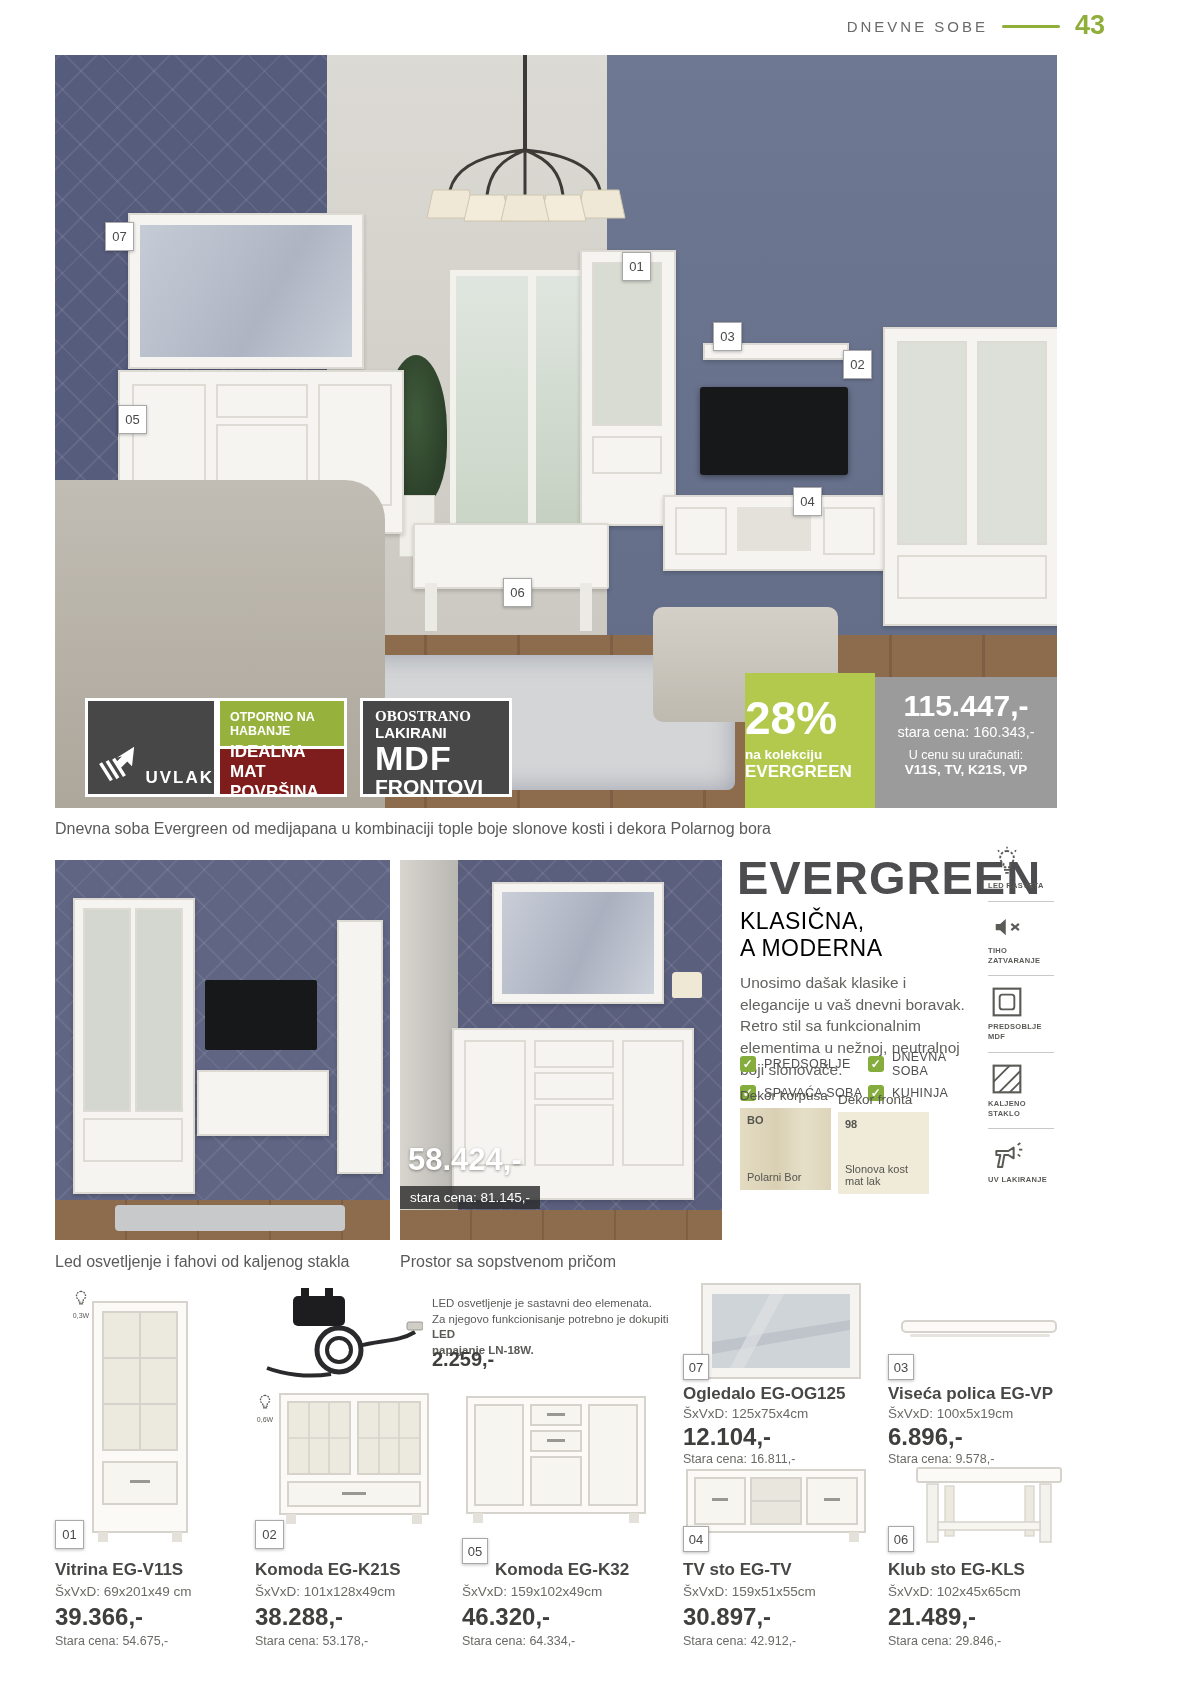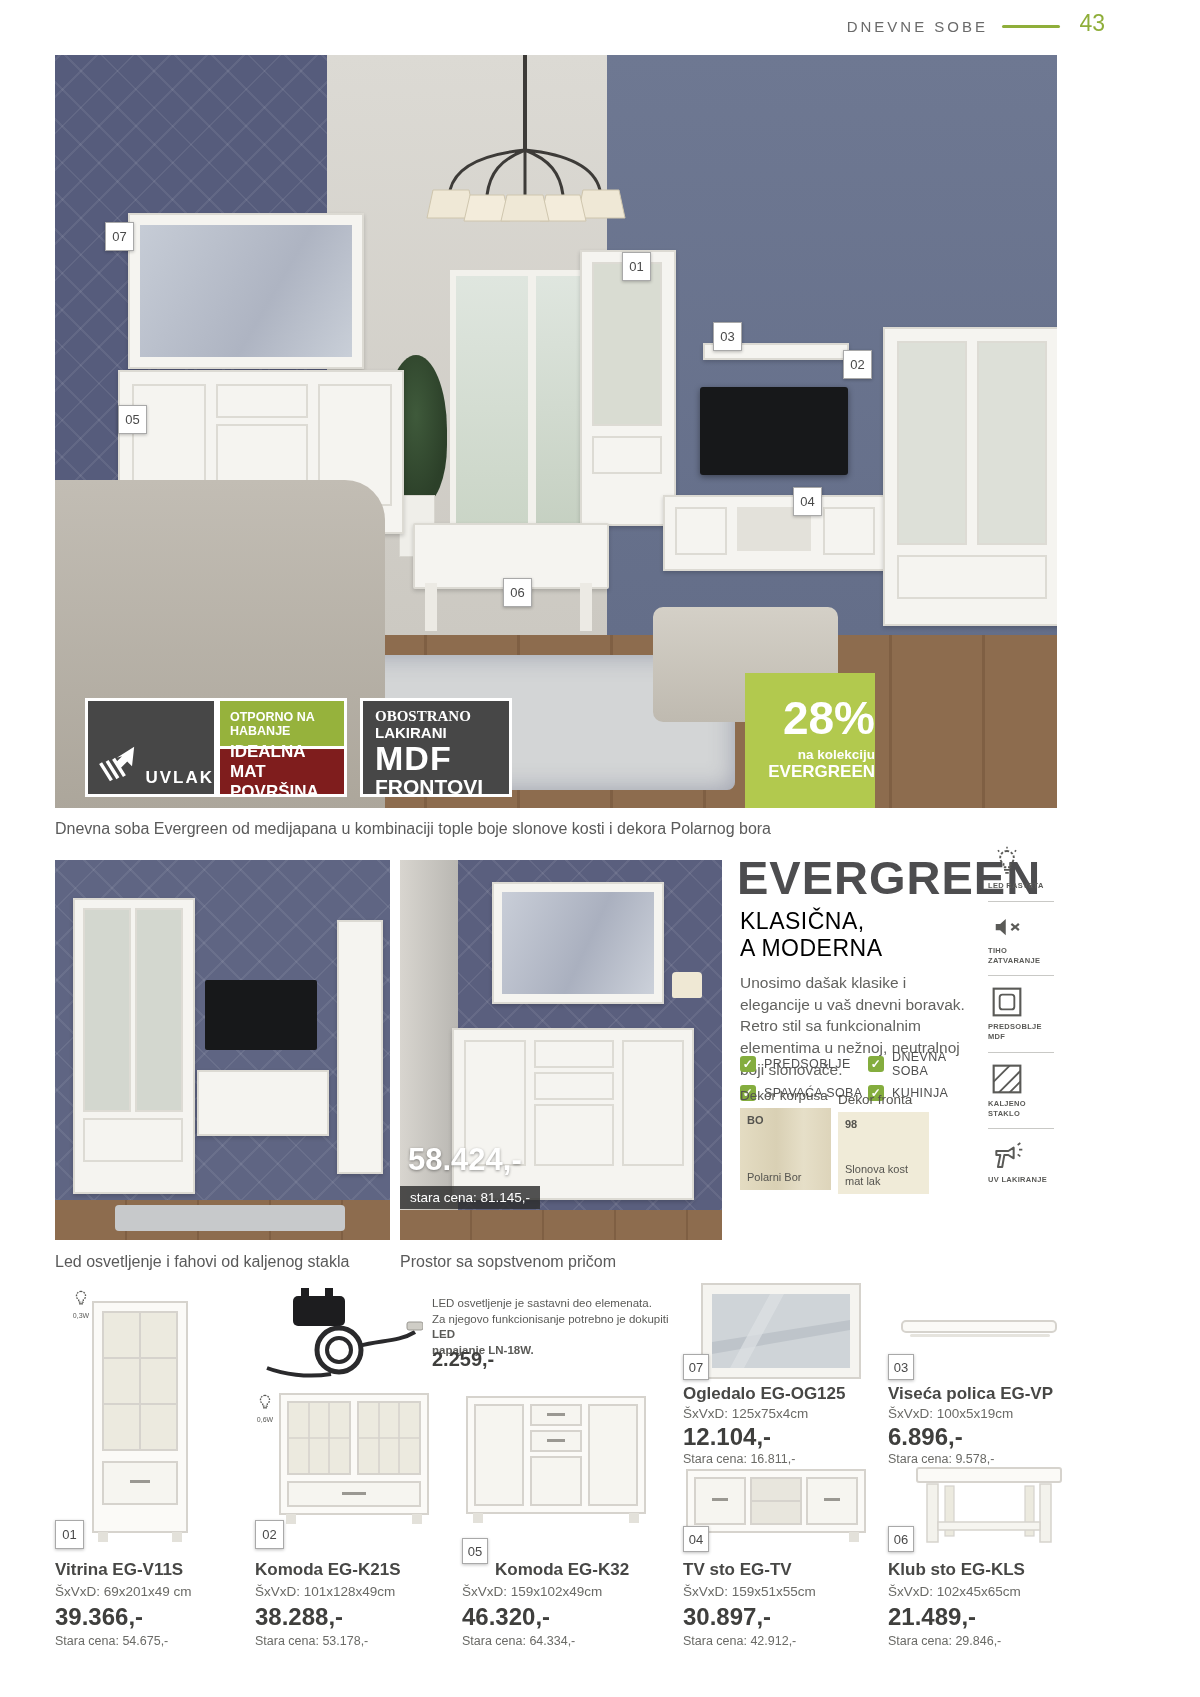--- a/index.html
+++ b/index.html
@@ -2,29 +2,29 @@
 <html><head>
 <meta charset="utf-8">
 <style>
   html,body{margin:0;padding:0;background:#e8e8e8;font-family:"Liberation Sans",sans-serif;}
   #page{position:relative;width:1200px;height:1697px;background:#ffffff;margin:0 auto;overflow:hidden;}
   .abs{position:absolute;}
   
   .hdr{position:absolute;top:18px;right:140px;display:flex;align-items:center;gap:14px;}
   .hdr-label{font-size:15px;letter-spacing:3px;color:#6a6a6a;}
   .hdr-line{width:58px;height:3px;background:#8fae3a;border-radius:2px;}
-  .hdr-num{position:absolute;top:10px;right:95px;font-size:23px;font-weight:normal;color:#8fae3a;}
+  .hdr-num{position:absolute;top:10px;right:95px;font-size:27px;font-weight:bold;color:#8fae3a;}
   
   .hero{left:55px;top:55px;width:1002px;height:753px;background:#cfd0cc;overflow:hidden;}
   .wall-pat{background-image:repeating-linear-gradient(45deg,rgba(255,255,255,.07) 0 2px,transparent 2px 26px),repeating-linear-gradient(-45deg,rgba(255,255,255,.07) 0 2px,transparent 2px 26px);}
   .white-f{background:#f5f4f0;border:2px solid #dcdad3;box-shadow:0 2px 4px rgba(0,0,0,.18);}
   .tagbox{width:27px;height:27px;background:#fff;border:1px solid #a9a9a9;color:#4a4a4a;font-size:13px;display:flex;align-items:center;justify-content:center;box-shadow:0 1px 3px rgba(0,0,0,.25);}
   .badge-dark{background:#474747;color:#fff;border:3px solid #fff;box-sizing:border-box;}
   .badge-green{color:#fff;border:3px solid #fff;box-sizing:border-box;font-weight:bold;}
-  .disc{background:#b2c94e;color:#fff;text-align:right;}
+  .disc{background:#b2c94e;color:#fff;text-align:left;}
   .pricepanel{background:#9b9b9b;color:#fff;text-align:center;}
   
   .caption{font-size:16px;color:#5a5a5a;}
   .big-title{font-size:47px;font-weight:bold;color:#4d4d4f;letter-spacing:1px;}
   .subtitle{font-size:23px;color:#000000;letter-spacing:.5px;}
   .desc{font-size:15.5px;line-height:1.4;color:#62625f;width:232px;}
   .room{display:flex;align-items:center;gap:8px;font-size:12.5px;color:#4f4f4f;letter-spacing:.4px;}
   .check{width:16px;height:16px;border-radius:3px;background:#84ad3e;color:#fff;font-size:12px;font-weight:bold;display:flex;align-items:center;justify-content:center;flex:0 0 16px;}
   .decor-label{font-size:13.5px;color:#55544f;}
   .swatch{width:91px;height:82px;color:#55544f;font-size:11px;line-height:1.15;padding:6px 7px;box-sizing:border-box;display:flex;flex-direction:column;justify-content:space-between;}
@@ -132,20 +132,26 @@
       <div style="font-size:15px;font-weight:bold;">LAKIRANI</div>
       <div style="font-size:34px;font-weight:bold;letter-spacing:1px;">MDF</div>
       <div style="font-size:21px;font-weight:bold;">FRONTOVI</div>
     </div>
 
     <div class="abs disc" style="left:690px;top:618px;width:130px;height:135px;">
       <div style="font-size:46px;font-weight:bold;margin-top:18px;">28%</div>
       <div style="font-size:13.5px;font-weight:bold;margin-top:2px;">na kolekciju</div>
       <div style="font-size:17px;font-weight:bold;">EVERGREEN</div>
     </div>
+    <div class="abs pricepanel" style="left:820px;top:622px;width:182px;height:131px;">
+      <div style="font-size:30px;font-weight:bold;margin-top:12px;">115.447,-</div>
+      <div style="font-size:14.5px;margin-top:1px;">stara cena: 160.343,-</div>
+      <div style="font-size:12.5px;margin-top:8px;">U cenu su uračunati:</div>
+      <div style="font-size:13.5px;font-weight:bold;">V11S, TV, K21S, VP</div>
+    </div>
   </div>
 
   <div class="abs caption" style="left:55px;top:820px;">Dnevna soba Evergreen od medijapana u kombinaciji tople boje slonove kosti i dekora Polarnog bora</div>
 
   <div class="abs" style="left:55px;top:860px;width:335px;height:380px;overflow:hidden;">
     <div class="abs wall-pat" style="left:0;top:0;width:335px;height:340px;background-color:#5f6583;"></div>
     <div class="abs" style="left:0;top:340px;width:335px;height:40px;background:repeating-linear-gradient(90deg,#8d6c4e 0 70px,#7f5f43 70px 72px);"></div>
     <div class="abs white-f" style="left:18px;top:38px;width:118px;height:292px;">
       <div class="abs" style="left:8px;top:8px;width:44px;height:200px;background:#d3d7cf;border:2px solid #dddbd4;"></div>
       <div class="abs" style="left:60px;top:8px;width:44px;height:200px;background:#d3d7cf;border:2px solid #dddbd4;"></div>

